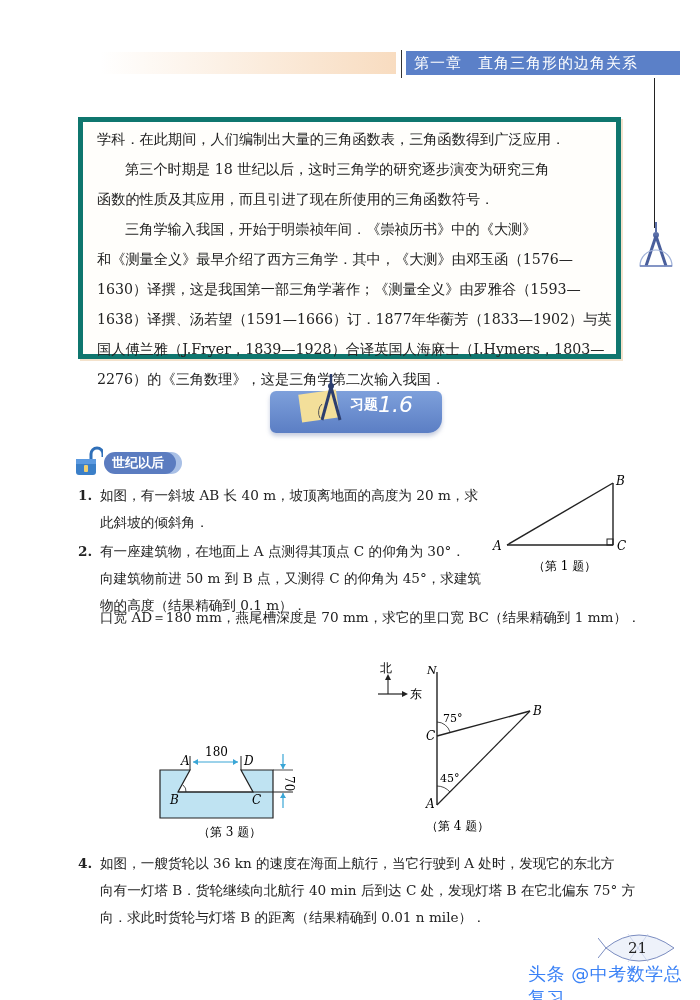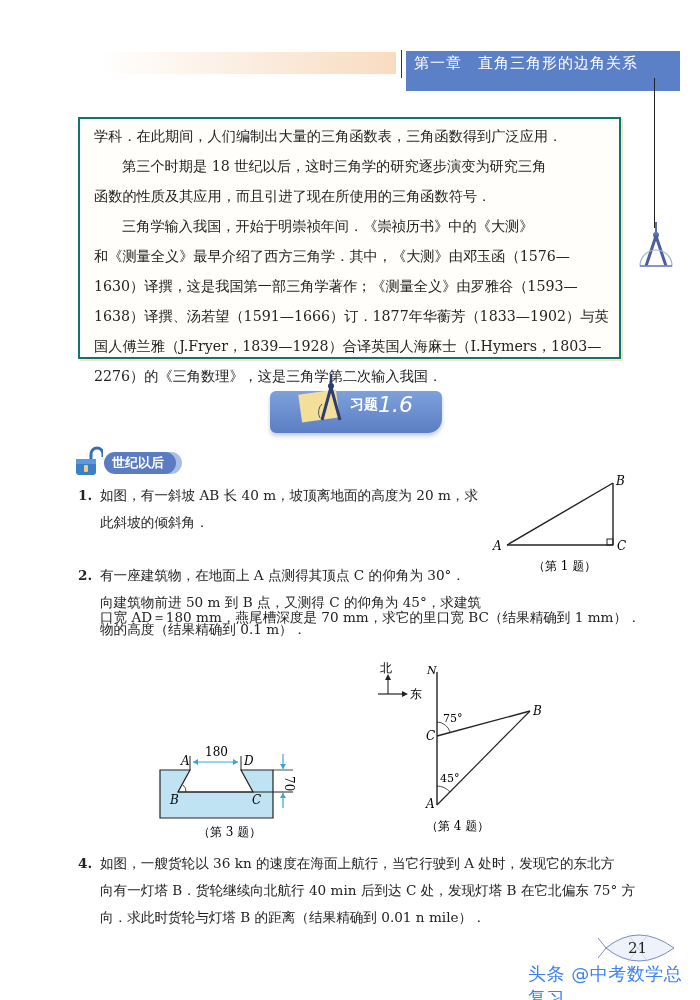--- a/index.html
+++ b/index.html
@@ -3,27 +3,27 @@
 <meta charset="utf-8">
 <style>
   html, body { margin:0; padding:0; }
   body { width:700px; height:1000px; background:#ffffff; position:relative; overflow:hidden;
          font-family:"DejaVu Serif", "Liberation Serif", serif; color:#222; }
   .abs { position:absolute; }
   
   .hdr-fade { left:100px; top:52px; width:296px; height:22px;
               background:linear-gradient(to right, rgba(252,235,215,0), #f8dcc0); }
   .hdr-tick { left:401px; top:50px; width:1px; height:28px; background:#333; }
-  .hdr-bar { left:406px; top:51px; width:274px; height:40px; background:#5b80c8; color:#fff;
+  .hdr-bar { left:406px; top:51px; width:274px; height:24px; background:#5b80c8; color:#fff;
              font-family:"DejaVu Sans", sans-serif; font-size:15px; line-height:24px; padding-left:8px; box-sizing:border-box; letter-spacing:1px; }
   .hdr-vline { left:654px; top:78px; width:1px; height:150px; background:#222; }
   .compass-deco { left:636px; top:222px; width:40px; height:52px; }
   
   .box { left:78px; top:117px; width:543px; height:242px; background:#fffefb;
-         border:2px solid #0f766e; box-shadow:2px 2px 0 #f4e2cc; box-sizing:border-box; }
+         border:5px solid #0f766e; box-shadow:2px 2px 0 #f4e2cc; box-sizing:border-box; }
   .box p { margin:0; font-size:14.2px; line-height:30px; white-space:nowrap; }
   .box .txt { position:absolute; left:14px; top:2px; width:510px; }
   .indent { text-indent:28px; }
   
   .badge { left:270px; top:391px; width:172px; height:42px; background:linear-gradient(#7ea0db,#5b7ec4);
            border-radius:6px 6px 14px 6px; box-shadow:0 3px 4px rgba(90,110,160,.35); }
   .badge-note { left:300px; top:392px; width:38px; height:28px; background:#f3df9a; transform:rotate(-8deg); }
   .badge-label { left:350px; top:396px; color:#fff; font-family:"DejaVu Sans", sans-serif; font-size:14px; font-weight:bold; }
   .badge-num { left:378px; top:392px; color:#fff; font-family:"DejaVu Sans", sans-serif; font-size:22px;font-style:italic; }
   .badge-compass { left:318px; top:374px; width:26px; height:50px; }
@@ -85,21 +85,21 @@
   <rect x="1" y="13" width="20" height="16" rx="3" fill="#3b7fc8"></rect>
   <rect x="1" y="13" width="20" height="5" fill="#5c9ae0"></rect>
   <rect x="9" y="19" width="4" height="7" rx="1" fill="#f0d070"></rect>
 </svg>
 <div class="abs tag">世纪以后</div>
 
 <div class="abs prob" style="left:78px; top:482px;">
   <div><span class="num">1.</span><span>如图，有一斜坡 AB 长 40 m，坡顶离地面的高度为 20 m，求</span></div>
   <div style="padding-left:22px;">此斜坡的倾斜角．</div>
 </div>
-<div class="abs prob" style="left:78px; top:538px;margin-top:24px;">
+<div class="abs prob" style="left:78px; top:538px;">
   <div><span class="num">2.</span><span>有一座建筑物，在地面上 A 点测得其顶点 C 的仰角为 30°．</span></div>
   <div style="padding-left:22px;">向建筑物前进 50 m 到 B 点，又测得 C 的仰角为 45°，求建筑</div>
   <div style="padding-left:22px;">物的高度（结果精确到 0.1 m）．</div>
 </div>
 
 <svg class="abs" style="left:485px; top:472px;" width="150" height="100" viewBox="0 0 150 100">
   <line x1="22" y1="73" x2="128" y2="73" stroke="#222" stroke-width="1.4"></line>
   <line x1="128" y1="73" x2="128" y2="11" stroke="#222" stroke-width="1.4"></line>
   <line x1="22" y1="73" x2="128" y2="11" stroke="#222" stroke-width="1.4"></line>
   <rect x="122" y="67" width="6" height="6" fill="none" stroke="#222" stroke-width="1"></rect>

